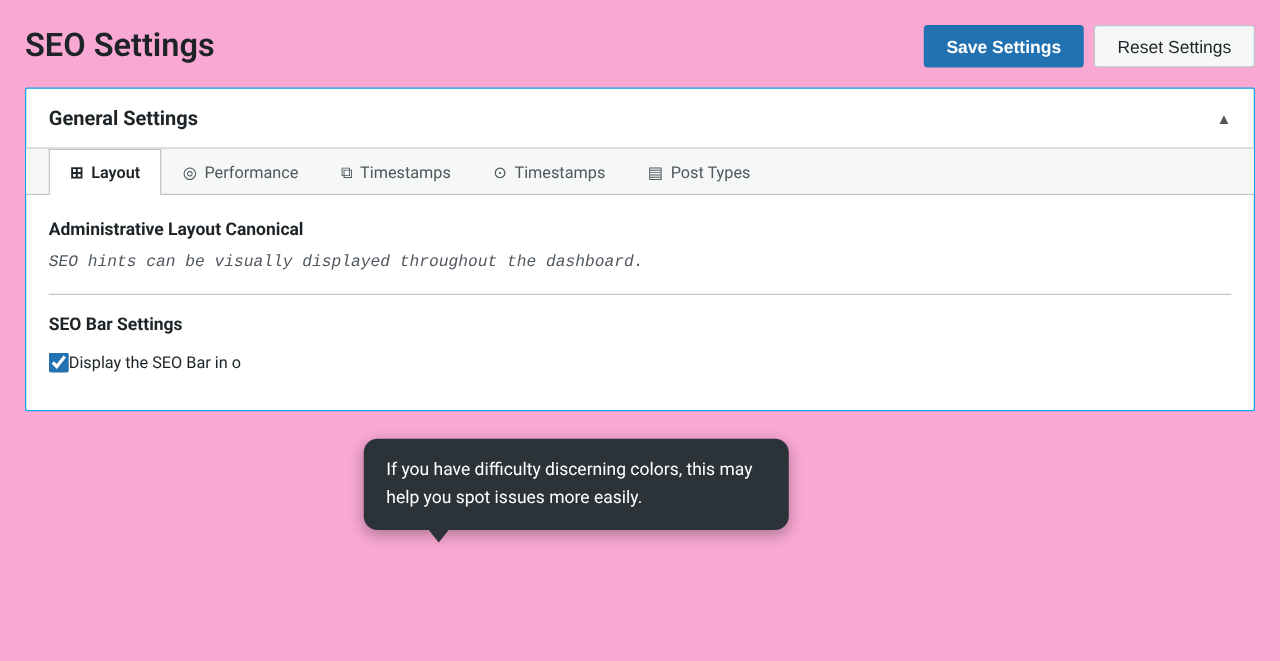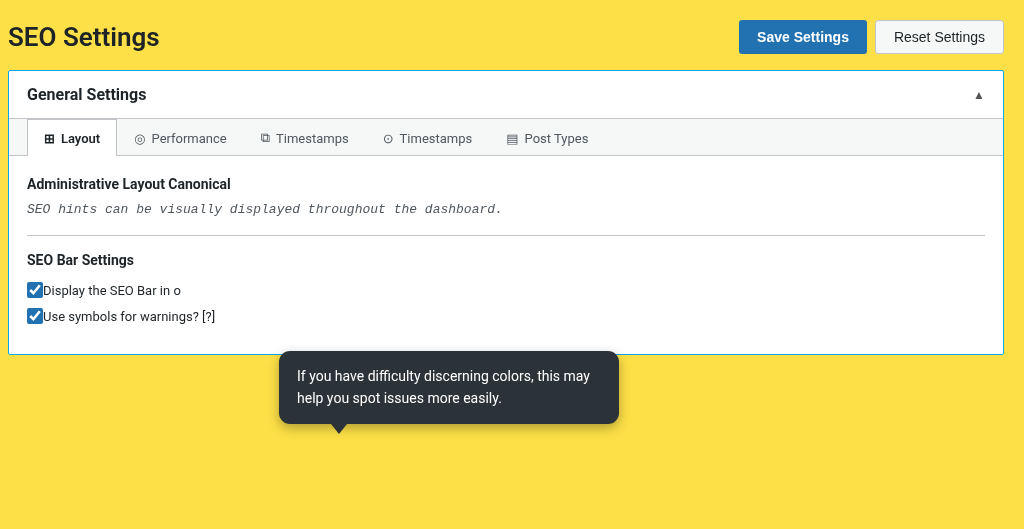--- a/index.html
+++ b/index.html
@@ -3,22 +3,22 @@
   <meta charset="utf-8">
   <style>
     * { box-sizing: border-box; margin: 0; padding: 0; }
     body {
       font-family: -apple-system, BlinkMacSystemFont, "Segoe UI", Roboto, sans-serif;
       font-size: 14px;
       background: #f0f0f1;
       color: #1d2327;
     }
     .page-wrapper {
-      background: #fde047;
-      padding: 20px 20px 0 8px;
+      background: #f9a8d4;
+      padding: 20px 20px 0 20px;
       min-height: 529px;
     }
     .page-header {
       display: flex;
       align-items: center;
       justify-content: space-between;
       margin-bottom: 16px;
     }
     .page-title {
       font-size: 26px;
@@ -214,23 +214,19 @@
     <div class="section-body">
       <div class="subsection-title">Administrative Layout Canonical</div>
       <div class="hint-text">SEO hints can be visually displayed throughout the dashboard.</div>
       <hr class="divider">
       <div class="seo-bar-title">SEO Bar Settings</div>
 
       <div class="checkbox-row">
         <input type="checkbox" id="cb1" checked="" style="">
         <label for="cb1">Display the SEO Bar in o</label>
       </div>
-      <div class="checkbox-row">
-        <input type="checkbox" id="cb3" checked="" style="">
-        <label for="cb3">Use symbols for warnings? [?]</label>
-      </div>
 
       <div class="tooltip-popup">
         <span>If you have difficulty discerning colors, this may help you spot issues more easily.</span>
       </div>
     </div>
   </div>
 </div>
 
 </body></html>

